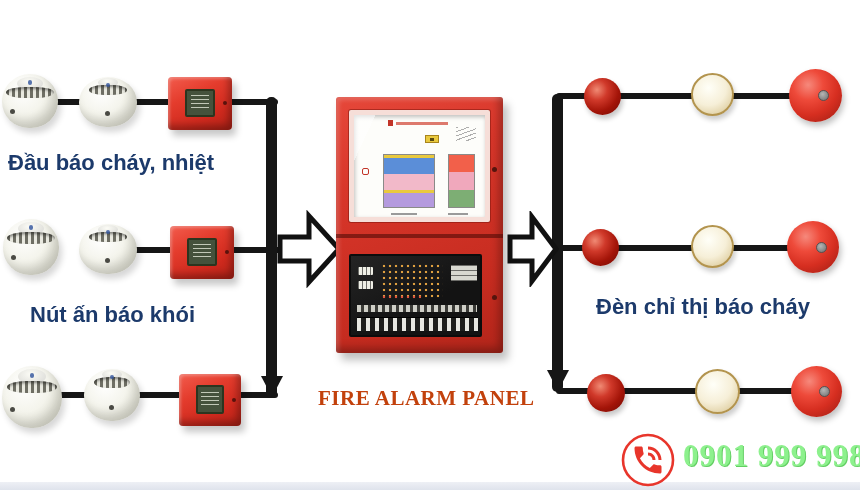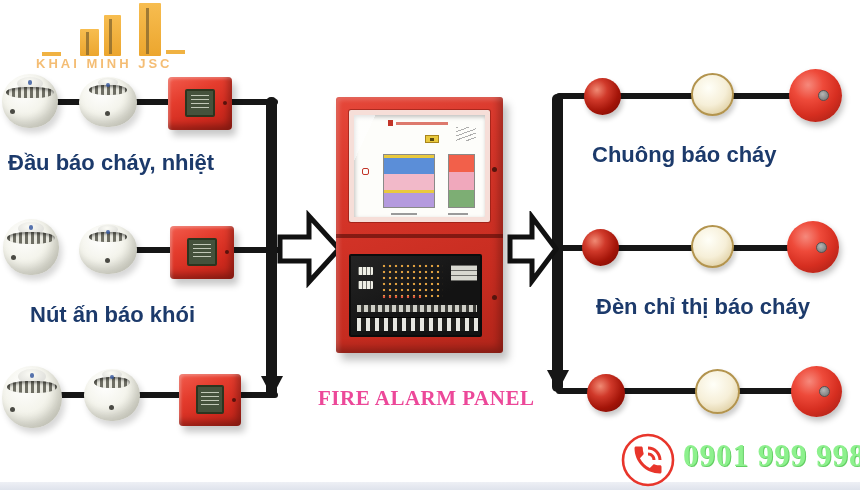--- a/index.html
+++ b/index.html
@@ -118,51 +118,37 @@
   .pd-switches { position:absolute; left:6px; top:61px; width:121px; height:14px; border-top:1px solid #000;
     background:repeating-linear-gradient(90deg,#e8e8e2 0 4px,#1e1e1c 4px 9px); }
   .panel-lock { position:absolute; right:6px; width:5px; height:5px; border-radius:50%; background:#55150e; }
   .panel-lock1 { top:70px; } .panel-lock2 { top:198px; }
 
   
   .diagram-label { position:absolute; font-size:22px; font-weight:bold; color:#1c3a6b;
     white-space:nowrap; z-index:5; }
   .panel-label { position:absolute; left:318px; top:386px; width:202px; text-align:center;
     font-family:"Liberation Serif", serif; font-weight:bold; font-size:21px; letter-spacing:.5px;
-    color:#ec4899; white-space:nowrap; z-index:5; }
+    color:#c2410c; white-space:nowrap; z-index:5; }
 
   
   .phone-badge { position:absolute; left:620px; top:432px; width:56px; height:56px; z-index:6; }
   .phone-number { position:absolute; left:683px; top:438px; font-family:"Liberation Serif", serif;
     font-weight:bold; font-size:31px; letter-spacing:1px; color:#8df18d;
     text-shadow:1px 1px 0 #63ce63; white-space:nowrap; z-index:6; }
 
   
   .footer-strip { position:absolute; left:0; bottom:0; width:860px; height:8px;
     background:linear-gradient(180deg,#eef0f5,#dfe3ec); z-index:5; }
 </style>
 </head>
 <body>
 
 <div class="canvas">
 
-  <div class="logo">
-    <div class="logo-bar logo-bar1">
-        <div class="slit"></div>
-      </div>
-    <div class="logo-bar logo-bar2">
-        <div class="slit"></div>
-      </div>
-    <div class="logo-bar logo-bar3">
-        <div class="slit"></div>
-      </div>
-    <div class="logo-dash logo-dash-l"></div>
-    <div class="logo-dash logo-dash-r"></div>
-    <div class="logo-text">KHAI MINH JSC</div>
-  </div>
 
   <div class="wire" style="left:30px; top:99px; width:248px;"></div>
   <div class="wire" style="left:92px; top:247px; width:198px;"></div>
   <div class="wire" style="left:34px; top:392px; width:244px;"></div>
   <div class="jbar" style="left:266px; top:97px; height:301px;"></div>
   <div class="arrowhead-down" style="left:261px; top:376px;"></div>
 
   <div class="wire" style="left:556px; top:93px; width:262px;"></div>
   <div class="wire" style="left:548px; top:245px; width:266px;"></div>
   <div class="wire" style="left:556px; top:388px; width:262px;"></div>
@@ -270,21 +256,20 @@
     <div class="panel-lock panel-lock1"></div>
     <div class="panel-lock panel-lock2"></div>
   </div>
   <div class="panel-label">FIRE ALARM PANEL</div>
 
   <div class="strobe" style="left:584px; top:78px; width:37px; height:37px;"></div>
   <div class="bell-cream" style="left:691px; top:73px; width:43px; height:43px;"></div>
   <div class="bell-red" style="left:789px; top:69px; width:53px; height:53px;">
     <div class="bell-hub"></div>
   </div>
-  <div class="diagram-label" style="left:592px; top:142px;">Chuông báo cháy</div>
 
   <div class="strobe" style="left:582px; top:229px; width:37px; height:37px;"></div>
   <div class="bell-cream" style="left:691px; top:225px; width:43px; height:43px;"></div>
   <div class="bell-red" style="left:787px; top:221px; width:52px; height:52px;">
     <div class="bell-hub"></div>
   </div>
   <div class="diagram-label" style="left:596px; top:294px;">Đèn chỉ thị báo cháy</div>
 
   <div class="strobe" style="left:587px; top:374px; width:38px; height:38px;"></div>
   <div class="bell-cream" style="left:695px; top:369px; width:45px; height:45px;"></div>

